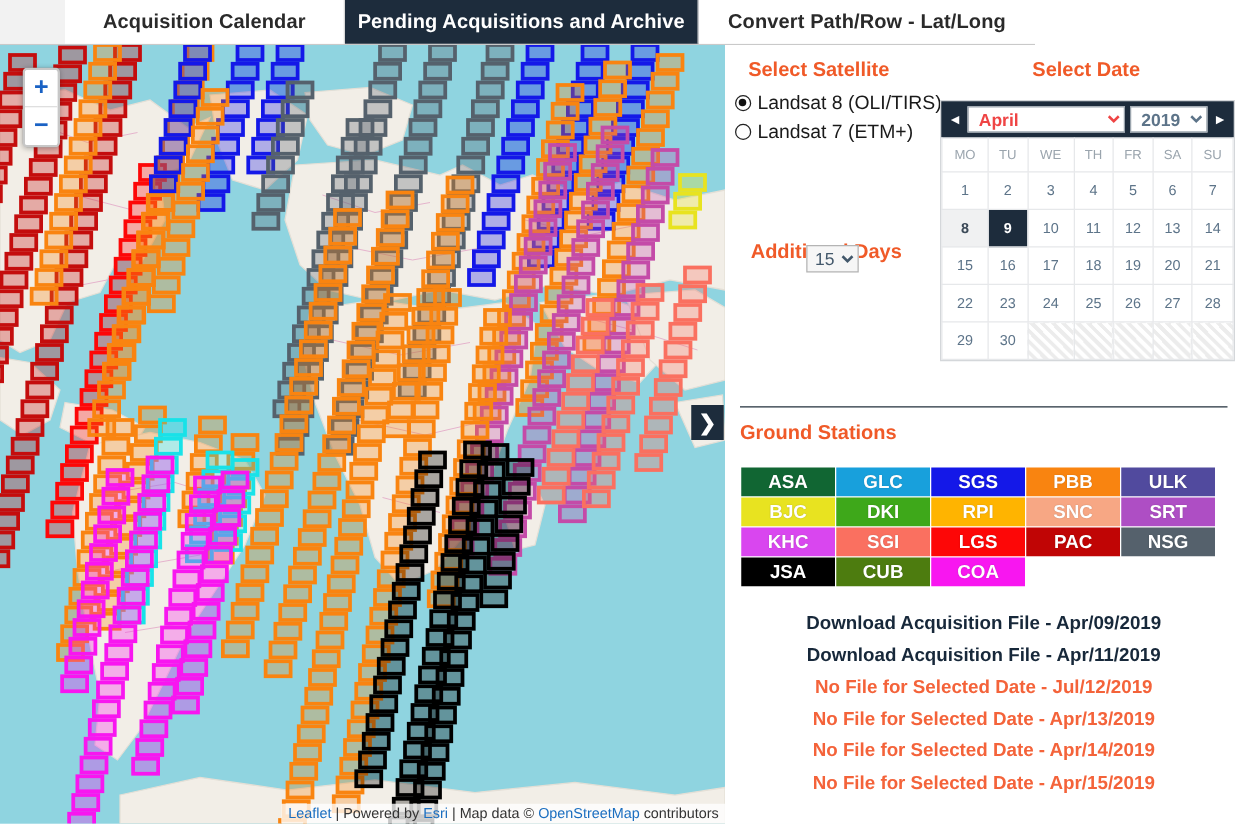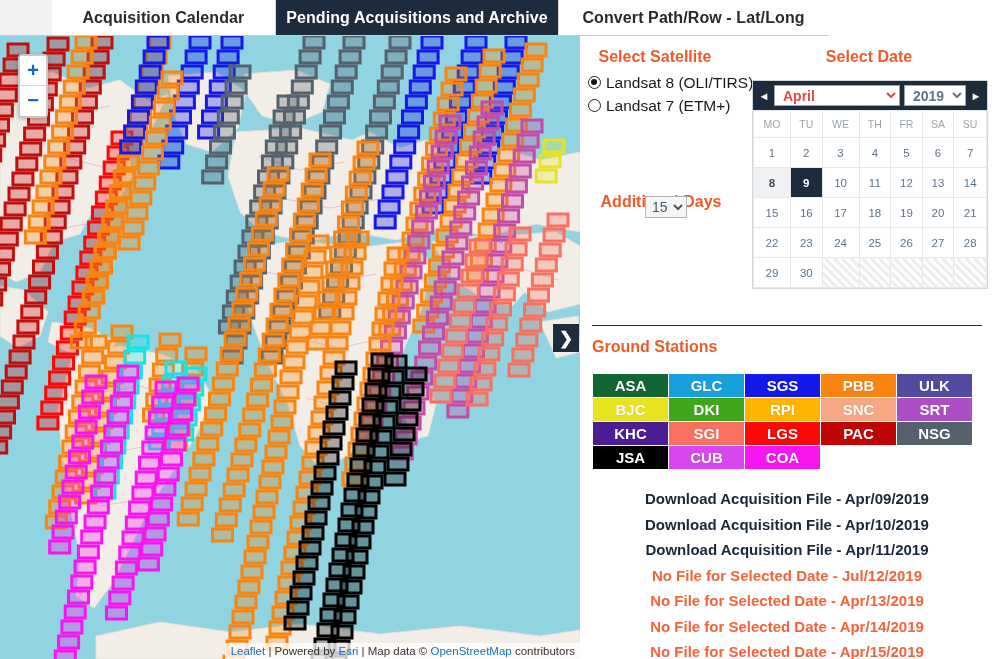--- a/index.html
+++ b/index.html
@@ -1234,33 +1234,32 @@
       <div class="gs-cell" style="background: rgb(17, 102, 51);">ASA</div>
       <div class="gs-cell" style="background: rgb(24, 160, 220);">GLC</div>
       <div class="gs-cell" style="background: rgb(20, 24, 232);">SGS</div>
       <div class="gs-cell" style="background: rgb(249, 132, 16);">PBB</div>
       <div class="gs-cell" style="background: rgb(81, 74, 158);">ULK</div>
       <div class="gs-cell" style="background: rgb(232, 227, 32);">BJC</div>
       <div class="gs-cell" style="background: rgb(62, 168, 26);">DKI</div>
       <div class="gs-cell" style="background: rgb(255, 180, 0);">RPI</div>
       <div class="gs-cell" style="background: rgb(247, 167, 132);">SNC</div>
       <div class="gs-cell" style="background: rgb(174, 78, 196);">SRT</div>
-      <div class="gs-cell" style="background: #4c1d95;">KHC</div>
+      <div class="gs-cell" style="background: #d946ef;">KHC</div>
       <div class="gs-cell" style="background: rgb(250, 112, 96);">SGI</div>
       <div class="gs-cell" style="background: rgb(253, 7, 7);">LGS</div>
       <div class="gs-cell" style="background: rgb(192, 5, 5);">PAC</div>
       <div class="gs-cell" style="background: rgb(85, 97, 108);">NSG</div>
       <div class="gs-cell" style="background: rgb(0, 0, 0);">JSA</div>
-      <div class="gs-cell" style="background: #d946ef;">CUB</div>
+      <div class="gs-cell" style="background: #4d7c0f;">CUB</div>
       <div class="gs-cell" style="background: rgb(248, 22, 240);">COA</div>
     </div>
 
   <div id="links">
       <div class="link-row avail">Download Acquisition File - Apr/09/2019</div>
-      <div class="link-row avail">Download Acquisition File - Apr/10/2019</div>
       <div class="link-row avail">Download Acquisition File - Apr/11/2019</div>
       <div class="link-row none">No File for Selected Date - Jul/12/2019</div>
       <div class="link-row none">No File for Selected Date - Apr/13/2019</div>
       <div class="link-row none">No File for Selected Date - Apr/14/2019</div>
       <div class="link-row none">No File for Selected Date - Apr/15/2019</div>
     </div>
 
 </div>
 
 </body></html>

